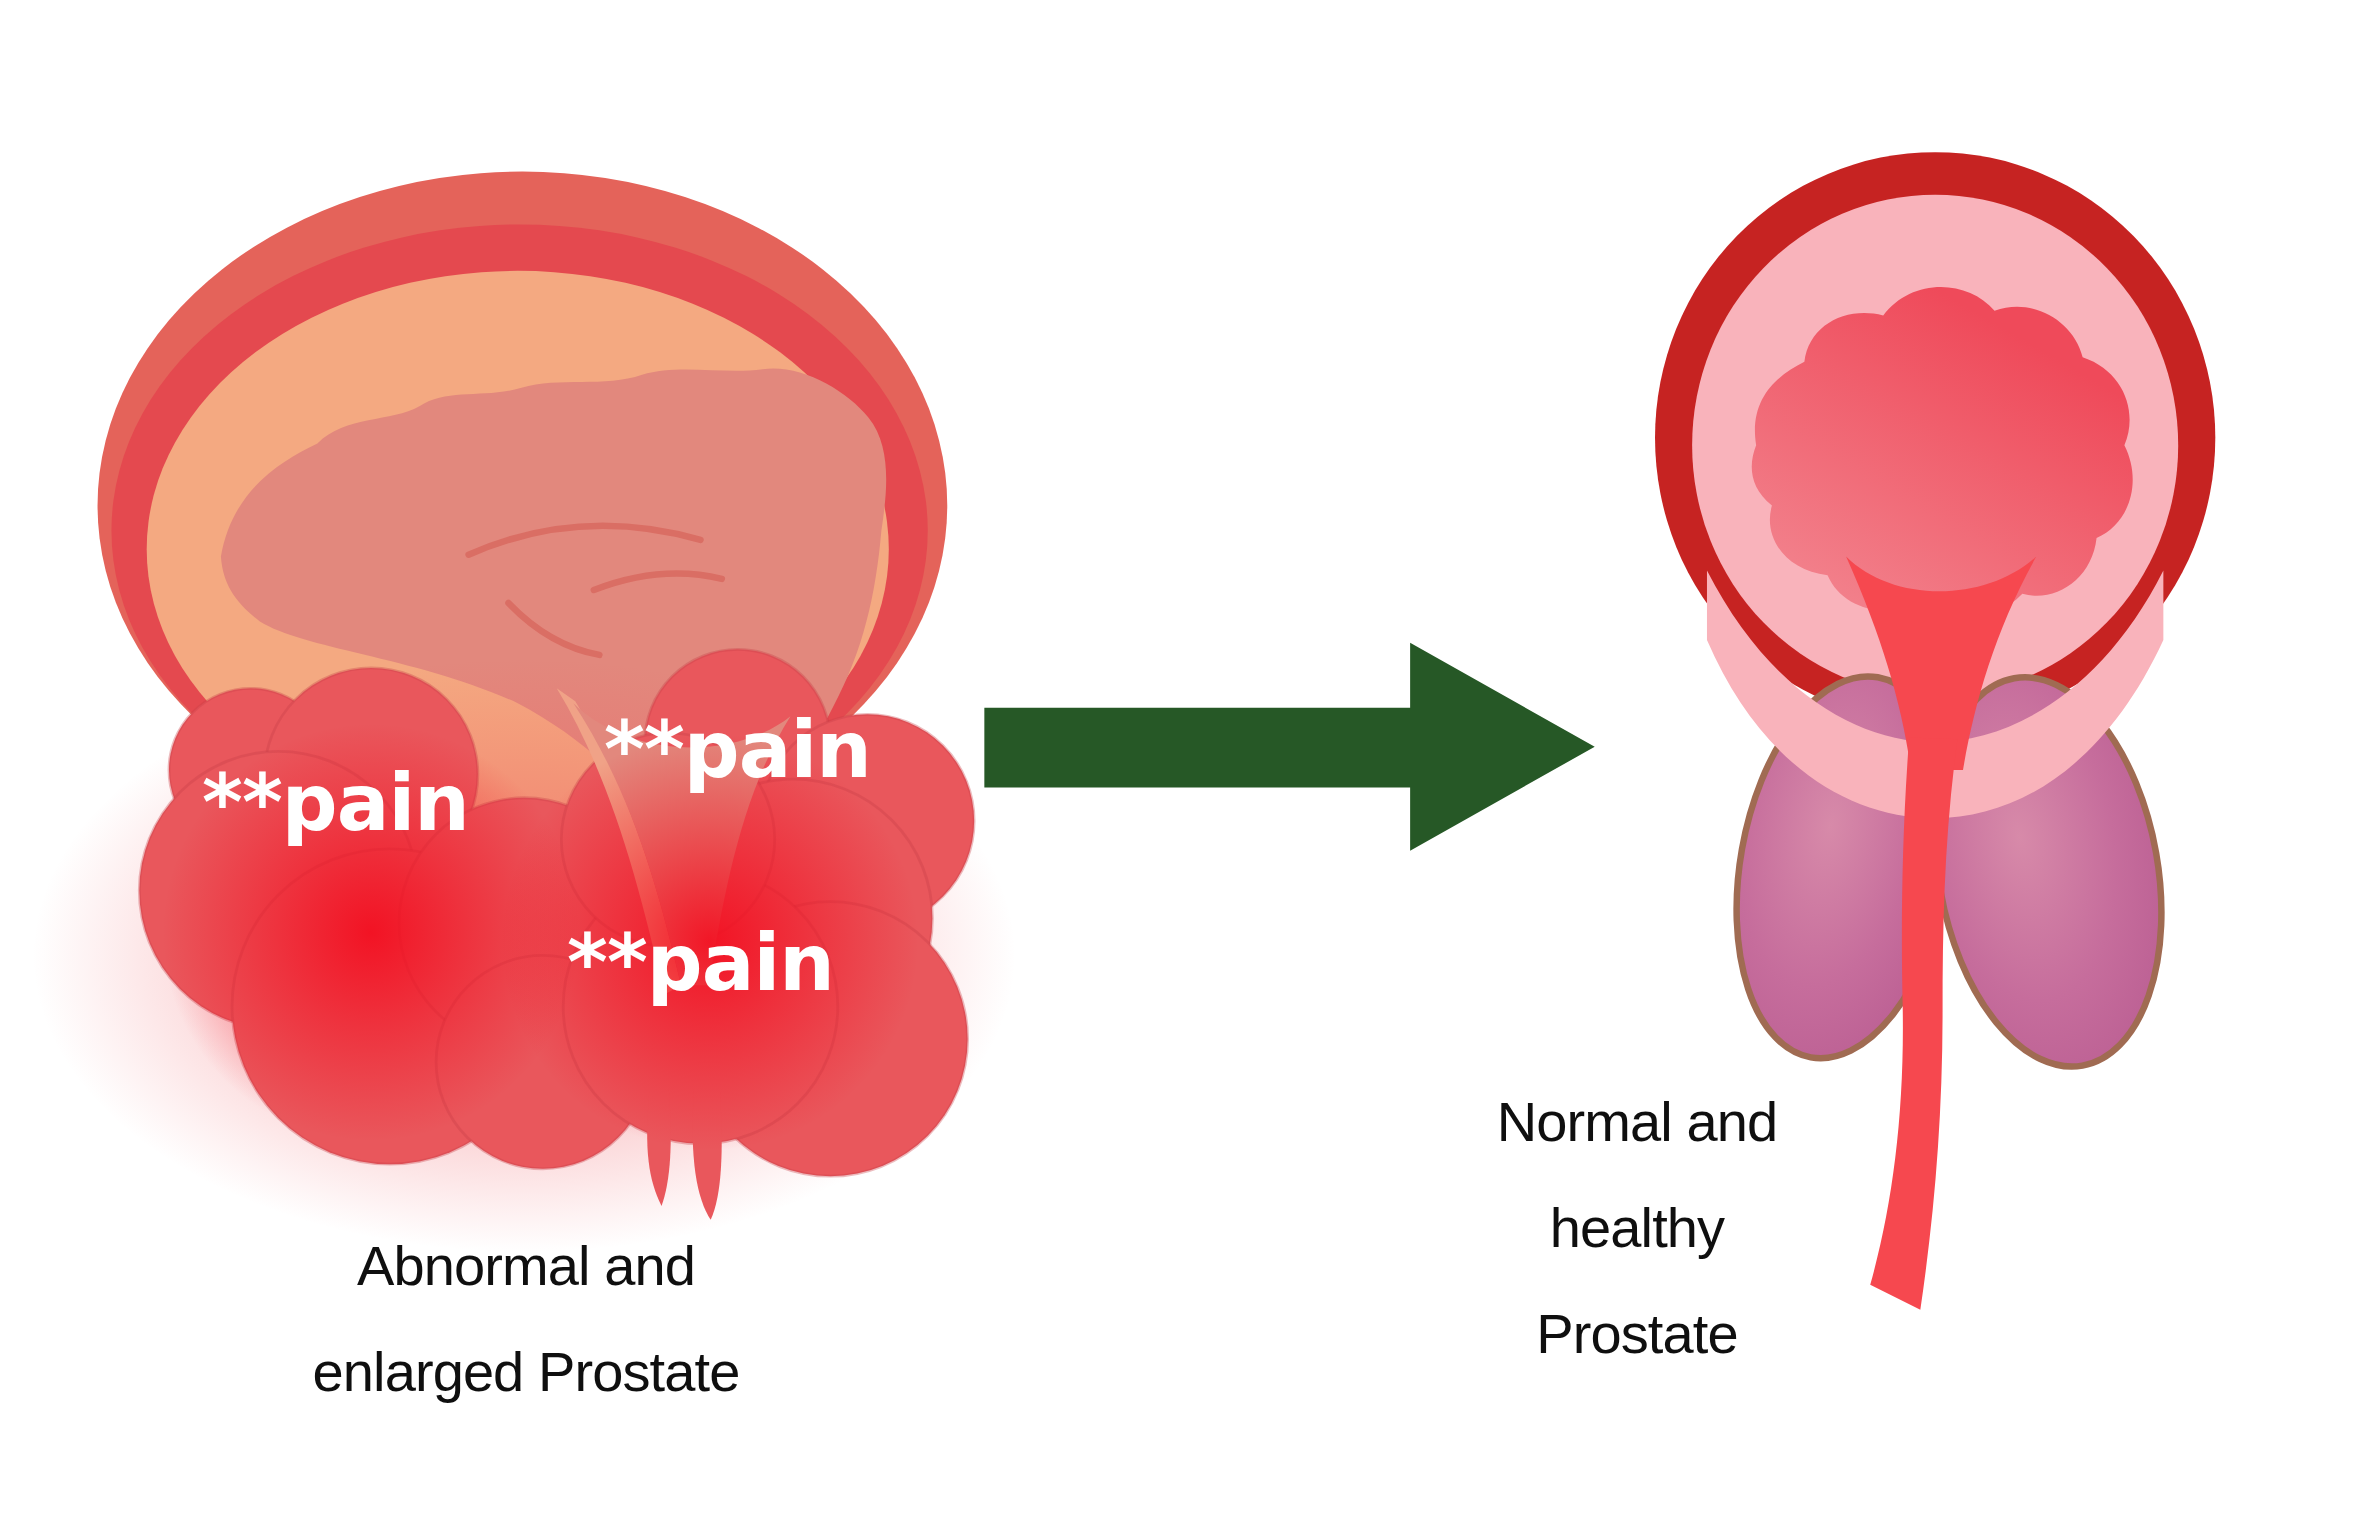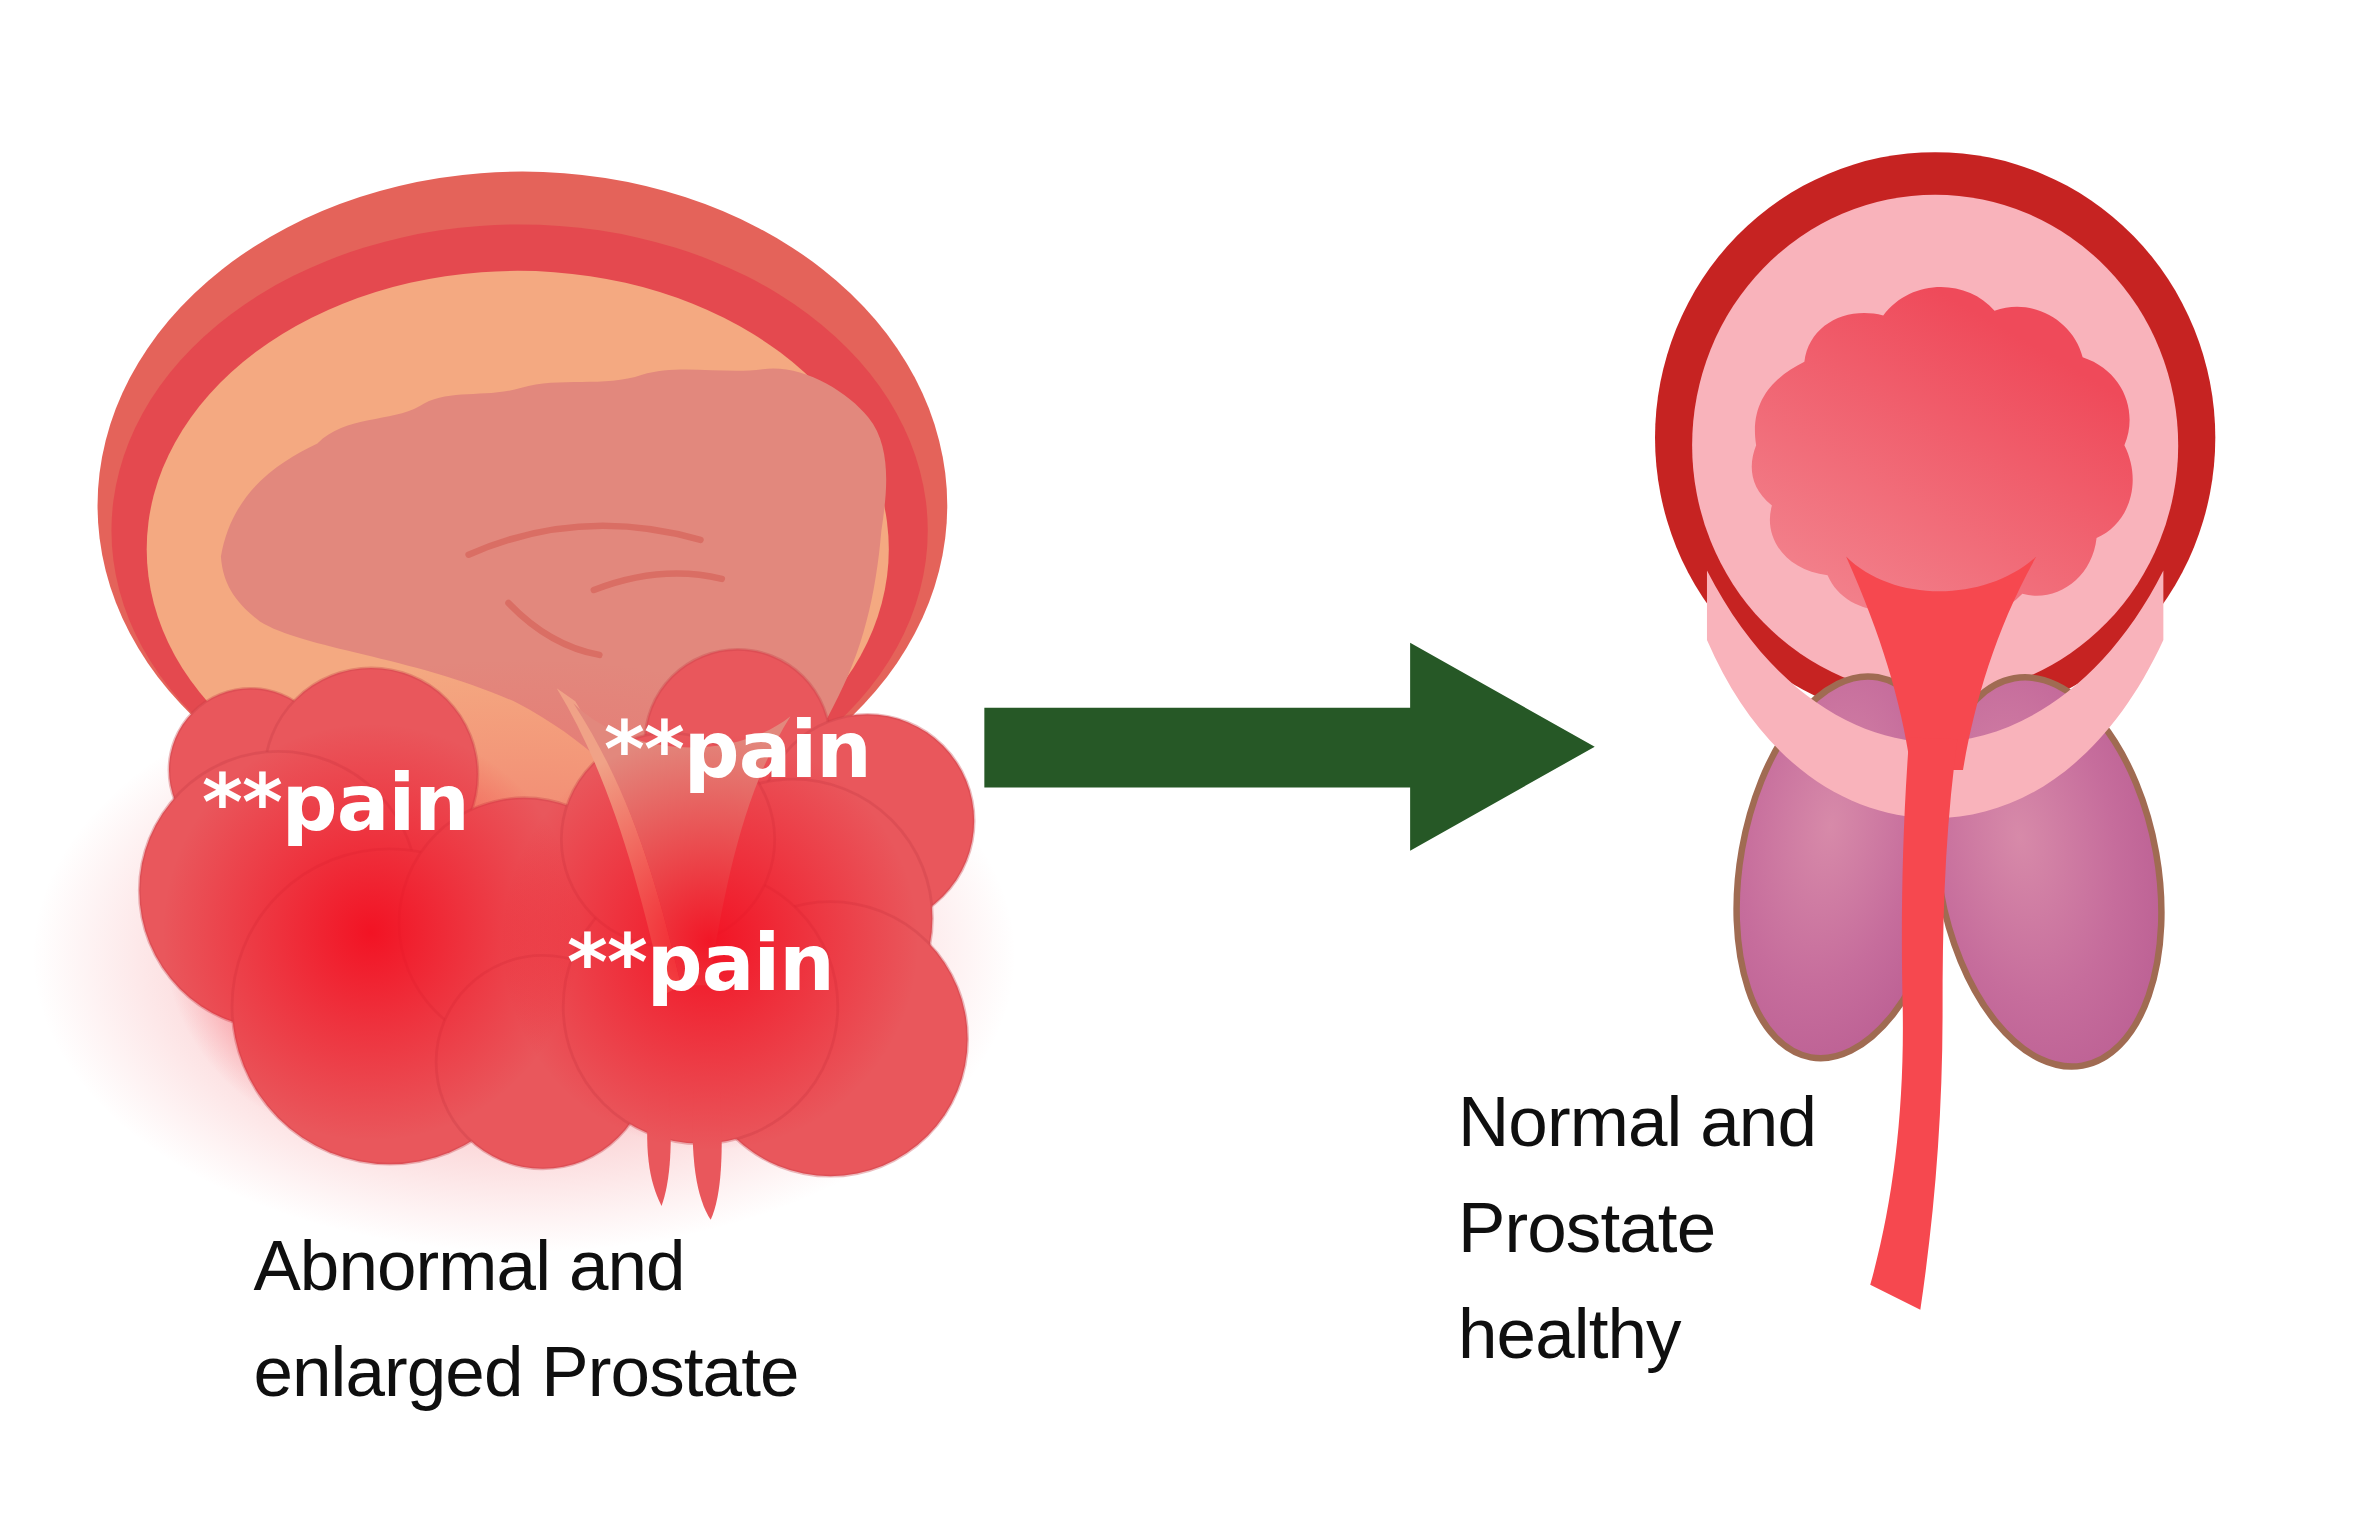--- a/index.html
+++ b/index.html
@@ -22,23 +22,24 @@
     letter-spacing:-0.9px;
   }
   .pain1{left:202px;top:764px;}
   .pain2{left:604px;top:711px;}
   .pain3{left:567px;top:924px;}
   .caption{
     position:absolute;
     color:#0f0f0f;
     font-family:"Liberation Sans",sans-serif;
     font-weight:500;
-    font-size:71px;
+    font-size:56px;
     line-height:106px;
     letter-spacing:-0.9px;
+    text-align:center;
     transform:translateX(-50%);
   }
   .caption div{white-space:nowrap;}
   .caption-left{left:526px;top:1213px;}
   .caption-right{left:1637px;top:1069px;}
 </style>
 </head>
 <body>
 
 <div class="canvas">
@@ -169,18 +170,18 @@
   <div class="pain pain1">**pain</div>
   <div class="pain pain2">**pain</div>
   <div class="pain pain3">**pain</div>
 
   <div class="caption caption-left">
     <div>Abnormal and</div>
     <div>enlarged Prostate</div>
   </div>
   <div class="caption caption-right">
     <div>Normal and</div>
+    <div>healthy</div>
     <div>Prostate</div>
-    <div>healthy</div>
   </div>
 
 </div>
 
 
 </body></html>

